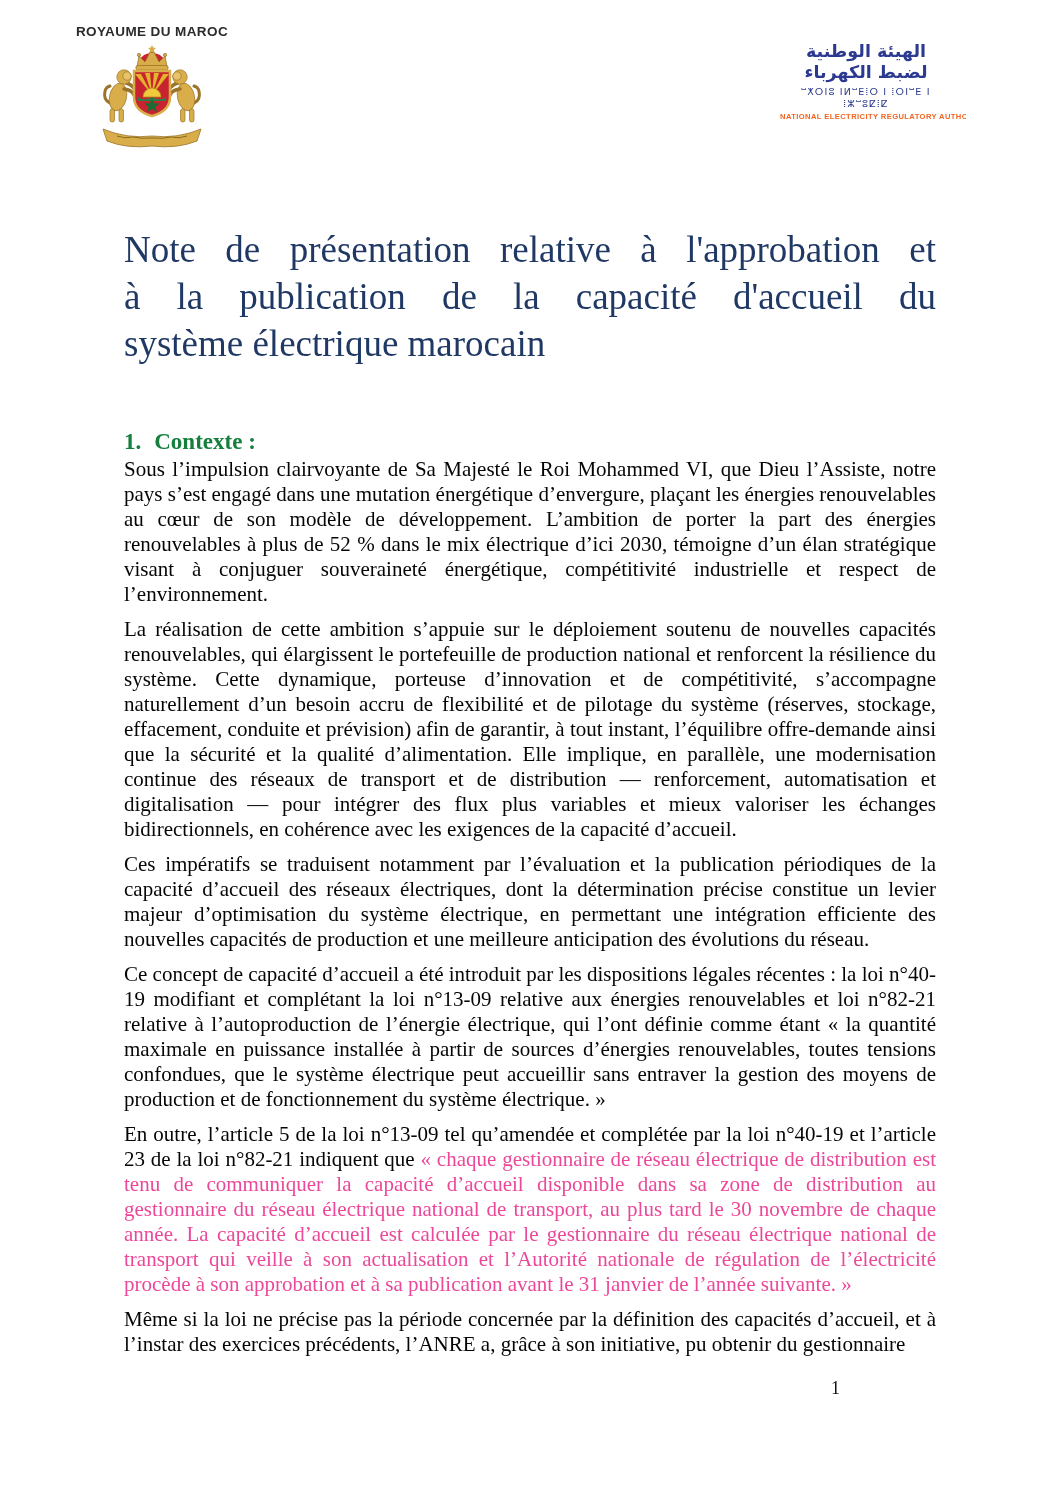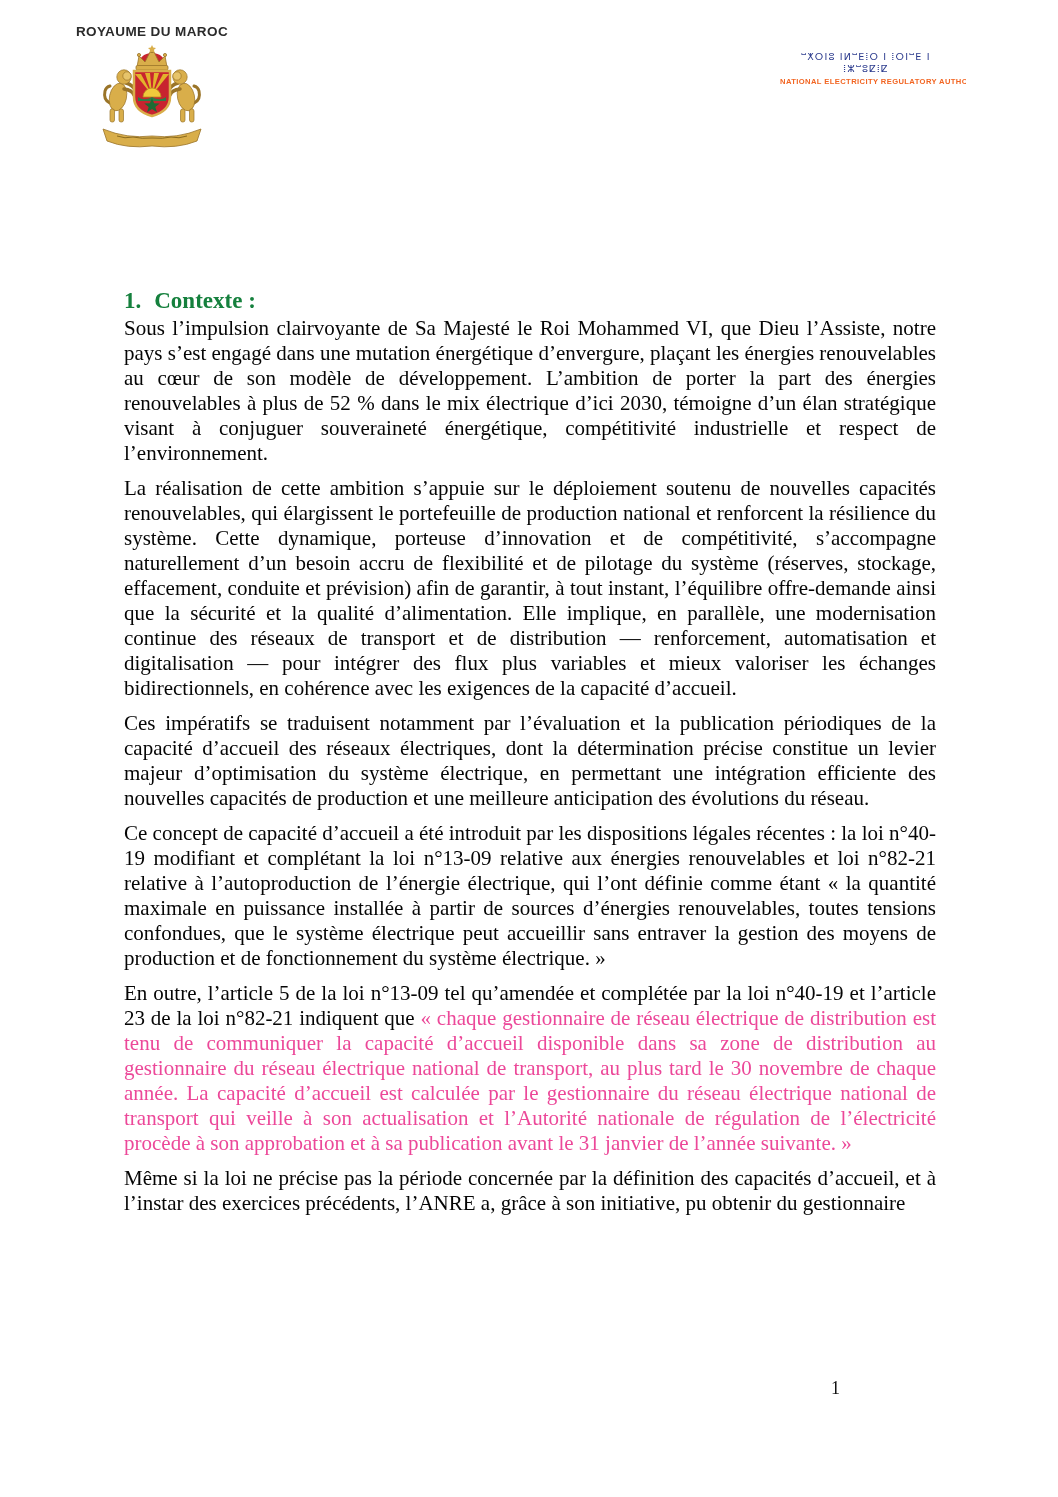--- a/index.html
+++ b/index.html
@@ -25,21 +25,21 @@
     font-size:76px;line-height:56px;font-weight:bold;letter-spacing:-4px;
     color:#2b3990;font-family:"Liberation Sans", sans-serif;
   }
   .anre-e{position:absolute;right:0px;top:1px;}
   .anre-arabic{
     font-family:"DejaVu Sans", sans-serif;direction:rtl;
     color:#2b3990;font-weight:bold;font-size:17.5px;line-height:21px;margin-top:1px;
   }
   .anre-tifinagh{
     font-family:"DejaVu Sans", sans-serif;
-    color:#2d3c8e;font-size:9.5px;line-height:12px;letter-spacing:1.2px;margin-top:11px;
+    color:#2d3c8e;font-size:9.5px;line-height:12px;letter-spacing:1.2px;margin-top:3px;
   }
   .anre-english{
     color:#f26522;font-weight:bold;font-size:7.6px;line-height:10px;
     letter-spacing:0.4px;margin-top:2px;white-space:nowrap;
   }
 
   
   .content{position:absolute;left:124px;top:226px;width:812px;}
   .doc-title{color:#1f3864;font-size:37px;line-height:47px;font-weight:normal;}
   .title-line{text-align:justify;text-align-last:justify;}
@@ -115,26 +115,32 @@
             <path d="M55,50 L66,29 L72,29 Z"></path>
         </g>
         <path d="M46,52 a9,9 0 0 1 18,0 Z" fill="#f0c93c" stroke="#b78a20" stroke-width="0.8"></path>
         <path d="M41,52 c4,3 9,3 14,0 c5,3 10,3 14,0 v4 h-28 Z" fill="#2e7d46"></path>
         <path d="M55,53 L57.1,58.2 L62.7,58.4 L58.3,61.9 L59.9,67.3 L55,64.1 L50.1,67.3 L51.7,61.9 L47.3,58.4 L52.9,58.2 Z" fill="#1c6b33"></path>
       </svg>
     </div>
   </div>
 
   <div class="anre">
+    <div class="anre-arabic">الهيئة الوطنية لضبط الكهرباء</div>
     <div class="anre-tifinagh">ⵯⵅⵔⵏⵓ ⵏⵍⵯⴹⵂⵔ ⵏ ⵂⵔⵏⵯⴹ ⵏ ⵂⵣⵯⵓⵇⵂⵇ</div>
     <div class="anre-english">NATIONAL ELECTRICITY REGULATORY AUTHORITY</div>
   </div>
 
   <div class="content">
 
+    <h1 class="doc-title" style="margin:0;">
+      <div class="title-line">Note de présentation relative à l'approbation et</div>
+      <div class="title-line">à la publication de la capacité d'accueil du</div>
+      <div class="title-line last">système électrique marocain</div>
+    </h1>
 
     <h2 class="section-heading" style="margin-bottom:0;">
       <span class="section-number">1.</span><span>Contexte :</span>
     </h2>
 
     <div class="body-text">
       <p class="para">Sous l’impulsion clairvoyante de Sa Majesté le Roi Mohammed VI, que Dieu l’Assiste, notre pays s’est engagé dans une mutation énergétique d’envergure, plaçant les énergies renouvelables au cœur de son modèle de développement. L’ambition de porter la part des énergies renouvelables à plus de 52 % dans le mix électrique d’ici 2030, témoigne d’un élan stratégique visant à conjuguer souveraineté énergétique, compétitivité industrielle et respect de l’environnement.</p>
       <p class="para">La réalisation de cette ambition s’appuie sur le déploiement soutenu de nouvelles capacités renouvelables, qui élargissent le portefeuille de production national et renforcent la résilience du système. Cette dynamique, porteuse d’innovation et de compétitivité, s’accompagne naturellement d’un besoin accru de flexibilité et de pilotage du système (réserves, stockage, effacement, conduite et prévision) afin de garantir, à tout instant, l’équilibre offre-demande ainsi que la sécurité et la qualité d’alimentation. Elle implique, en parallèle, une modernisation continue des réseaux de transport et de distribution — renforcement, automatisation et digitalisation — pour intégrer des flux plus variables et mieux valoriser les échanges bidirectionnels, en cohérence avec les exigences de la capacité d’accueil.</p>
       <p class="para">Ces impératifs se traduisent notamment par l’évaluation et la publication périodiques de la capacité d’accueil des réseaux électriques, dont la détermination précise constitue un levier majeur d’optimisation du système électrique, en permettant une intégration efficiente des nouvelles capacités de production et une meilleure anticipation des évolutions du réseau.</p>
       <p class="para">Ce concept de capacité d’accueil a été introduit par les dispositions légales récentes : la loi n°40-19 modifiant et complétant la loi n°13-09 relative aux énergies renouvelables et loi n°82-21 relative à l’autoproduction de l’énergie électrique, qui l’ont définie comme étant « la quantité maximale en puissance installée à partir de sources d’énergies renouvelables, toutes tensions confondues, que le système électrique peut accueillir sans entraver la gestion des moyens de production et de fonctionnement du système électrique. »</p>

